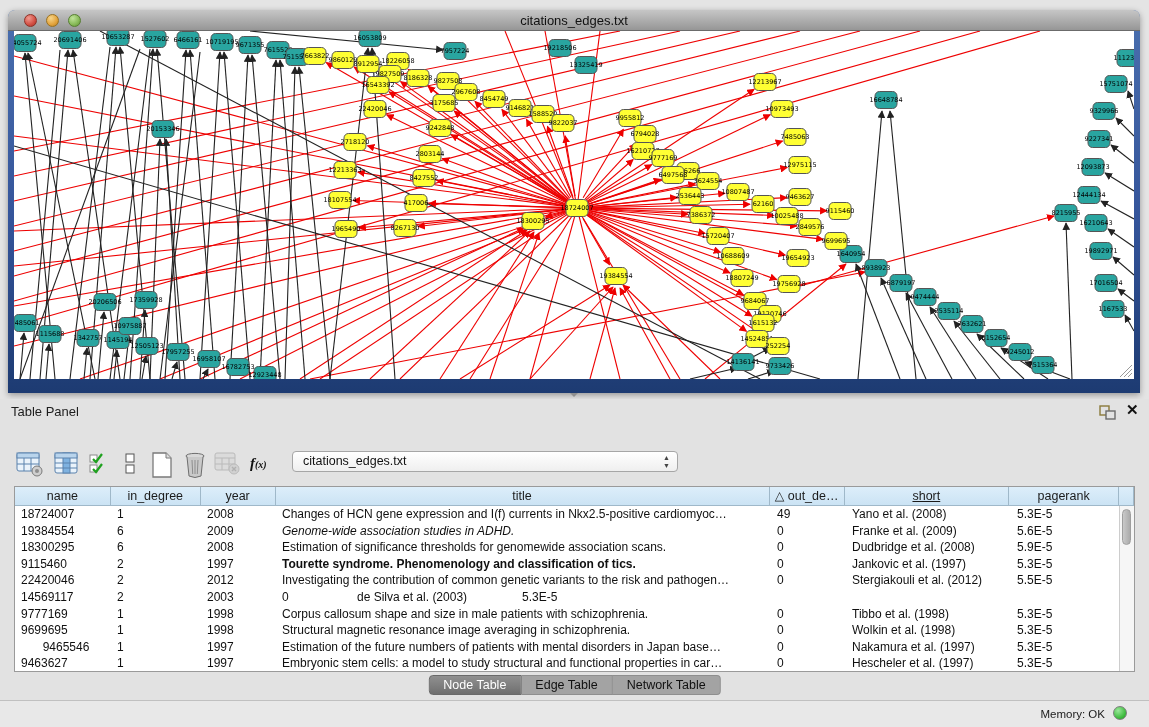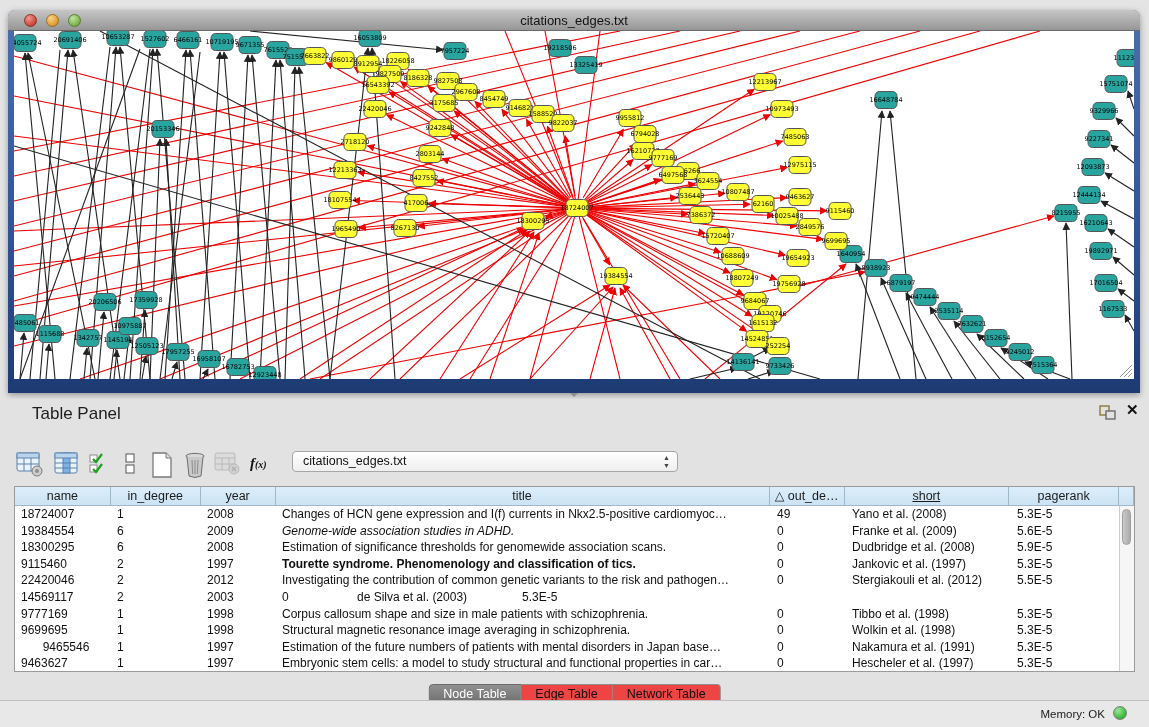--- a/index.html
+++ b/index.html
@@ -17,21 +17,21 @@
     font-size:13px; color:#111; }
   .light { position:absolute; top:4px; width:13px; height:13px; border-radius:50%; }
   .light.red   { left:16px; background:radial-gradient(circle at 35% 30%,#f09a90,#d24f43 60%,#a03428); border:1px solid #8d3026;}
   .light.yel   { left:38px; background:radial-gradient(circle at 35% 30%,#f6d488,#e3a33c 60%,#b07b1f); border:1px solid #9a7120;}
   .light.grn   { left:60px; background:radial-gradient(circle at 35% 30%,#c0e39a,#86b957 60%,#5e8c34); border:1px solid #567f30;}
   .graph-area { position:absolute; left:6px; top:21px; width:1120px; height:348px; background:#fff; overflow:hidden; }
   .graph-area svg { display:block; }
 
   
   .table-panel { position:absolute; left:0; top:399px; width:1149px; height:301px; background:#e2e2e2; }
-  .panel-title { position:absolute; left:32px; top:5px; font-size:17px; color:#1d1d1d; }
+  .panel-title { position:absolute; left:11px; top:5px; font-size:13px; color:#1d1d1d; }
   .float-icon { position:absolute; left:1099px; top:6px; width:17px; height:15px; }
   .close-x { position:absolute; left:1126px; top:2px; font-size:15px; font-weight:bold; color:#111; cursor:default; }
 
   .toolbar { position:absolute; left:0; top:48px; width:100%; height:34px; }
   .tb-icon { position:absolute; top:4px; }
   .fx { position:absolute; left:250px; top:8px; font-size:15px; font-style:italic; font-weight:bold; color:#111; font-family:"Liberation Serif", serif; }
   .fx small { font-size:10px; font-weight:bold; }
   .combo { position:absolute; left:292px; top:4px; width:386px; height:21px;
     background:linear-gradient(180deg,#ffffff,#efefef); border:1px solid #a6a6a6; border-radius:4px;
     font-size:12.5px; color:#111; line-height:19px; padding-left:10px; }
@@ -41,22 +41,22 @@
     background:#fff; border:1px solid #9a9a9a; }
   .thead { display:flex; height:19px; }
   .th { background:linear-gradient(180deg,#ddeefa,#cbe3f4); border-right:1px solid #9fb8c9; border-bottom:1px solid #9fb8c9;
     font-size:12.5px; color:#1b1b1b; text-align:center; line-height:18px; overflow:hidden; white-space:nowrap; }
   .trow { display:flex; height:16.6px; }
   .td { font-size:12px; color:#101010; line-height:16.5px; padding-left:6px; overflow:hidden; white-space:nowrap; }
   .vscroll { position:absolute; right:0; top:19px; bottom:0; width:15px; background:#f6f6f6; border-left:1px solid #cdcdcd; }
   .vthumb { position:absolute; left:2px; top:3px; width:9px; height:36px; border-radius:5px;
     background:linear-gradient(90deg,#c9c9c9,#ababab); border:1px solid #9e9e9e; }
 
-  .tabs { position:absolute; left:50%; transform:translateX(-50%); top:285px; display:flex; }
-  .tab { height:20px; line-height:19px; font-size:12.5px; padding:0 14px; background:#ef4444;
+  .tabs { position:absolute; left:50%; transform:translateX(-50%); top:276px; display:flex; }
+  .tab { height:20px; line-height:19px; font-size:12.5px; padding:0 14px; background:#a3a3a3;
     border:1px solid #8e8e8e; border-left:none; color:#111; }
   .tab:first-child { border-left:1px solid #8e8e8e; border-radius:4px 0 0 4px; }
   .tab:last-child { border-radius:0 4px 4px 0; }
   .tab.active { background:linear-gradient(180deg,#909090,#6f6f6f); color:#fff; border-color:#6a6a6a; }
 
   .statusbar { position:absolute; left:0; top:700px; width:1149px; height:27px;
     background:#e8e8e8; border-top:1px solid #c0c0c0; }
   .mem { position:absolute; right:44px; top:7px; font-size:11.5px; color:#1a1a1a; }
   .memdot { position:absolute; right:22px; top:5px; width:14px; height:14px; border-radius:50%;
     background:radial-gradient(circle at 35% 30%,#9ae89a,#3dbb3d 65%,#229622); border:1px solid #7e7e7e; }
@@ -608,21 +608,21 @@
           <div class="td" style="width: 75px;">0</div>
           <div class="td" style="width: 165px;">Wolkin et al. (1998)</div>
           <div class="td" style="width: 110px;">5.3E-5</div>
         </div>
         <div class="trow">
           <div class="td" style="width: 96px; text-align: center;">9465546</div>
           <div class="td" style="width: 90px;">1</div>
           <div class="td" style="width: 75px;">1997</div>
           <div class="td" style="width: 495px;">Estimation of the future numbers of patients with mental disorders in Japan base…</div>
           <div class="td" style="width: 75px;">0</div>
-          <div class="td" style="width: 165px;">Nakamura et al. (1991)</div>
+          <div class="td" style="width: 165px;">Nakamura et al. (1997)</div>
           <div class="td" style="width: 110px;">5.3E-5</div>
         </div>
         <div class="trow">
           <div class="td" style="width: 96px;">9463627</div>
           <div class="td" style="width: 90px;">1</div>
           <div class="td" style="width: 75px;">1997</div>
           <div class="td" style="width: 495px;">Embryonic stem cells: a model to study structural and functional properties in car…</div>
           <div class="td" style="width: 75px;">0</div>
           <div class="td" style="width: 165px;">Hescheler et al. (1997)</div>
           <div class="td" style="width: 110px;">5.3E-5</div>

